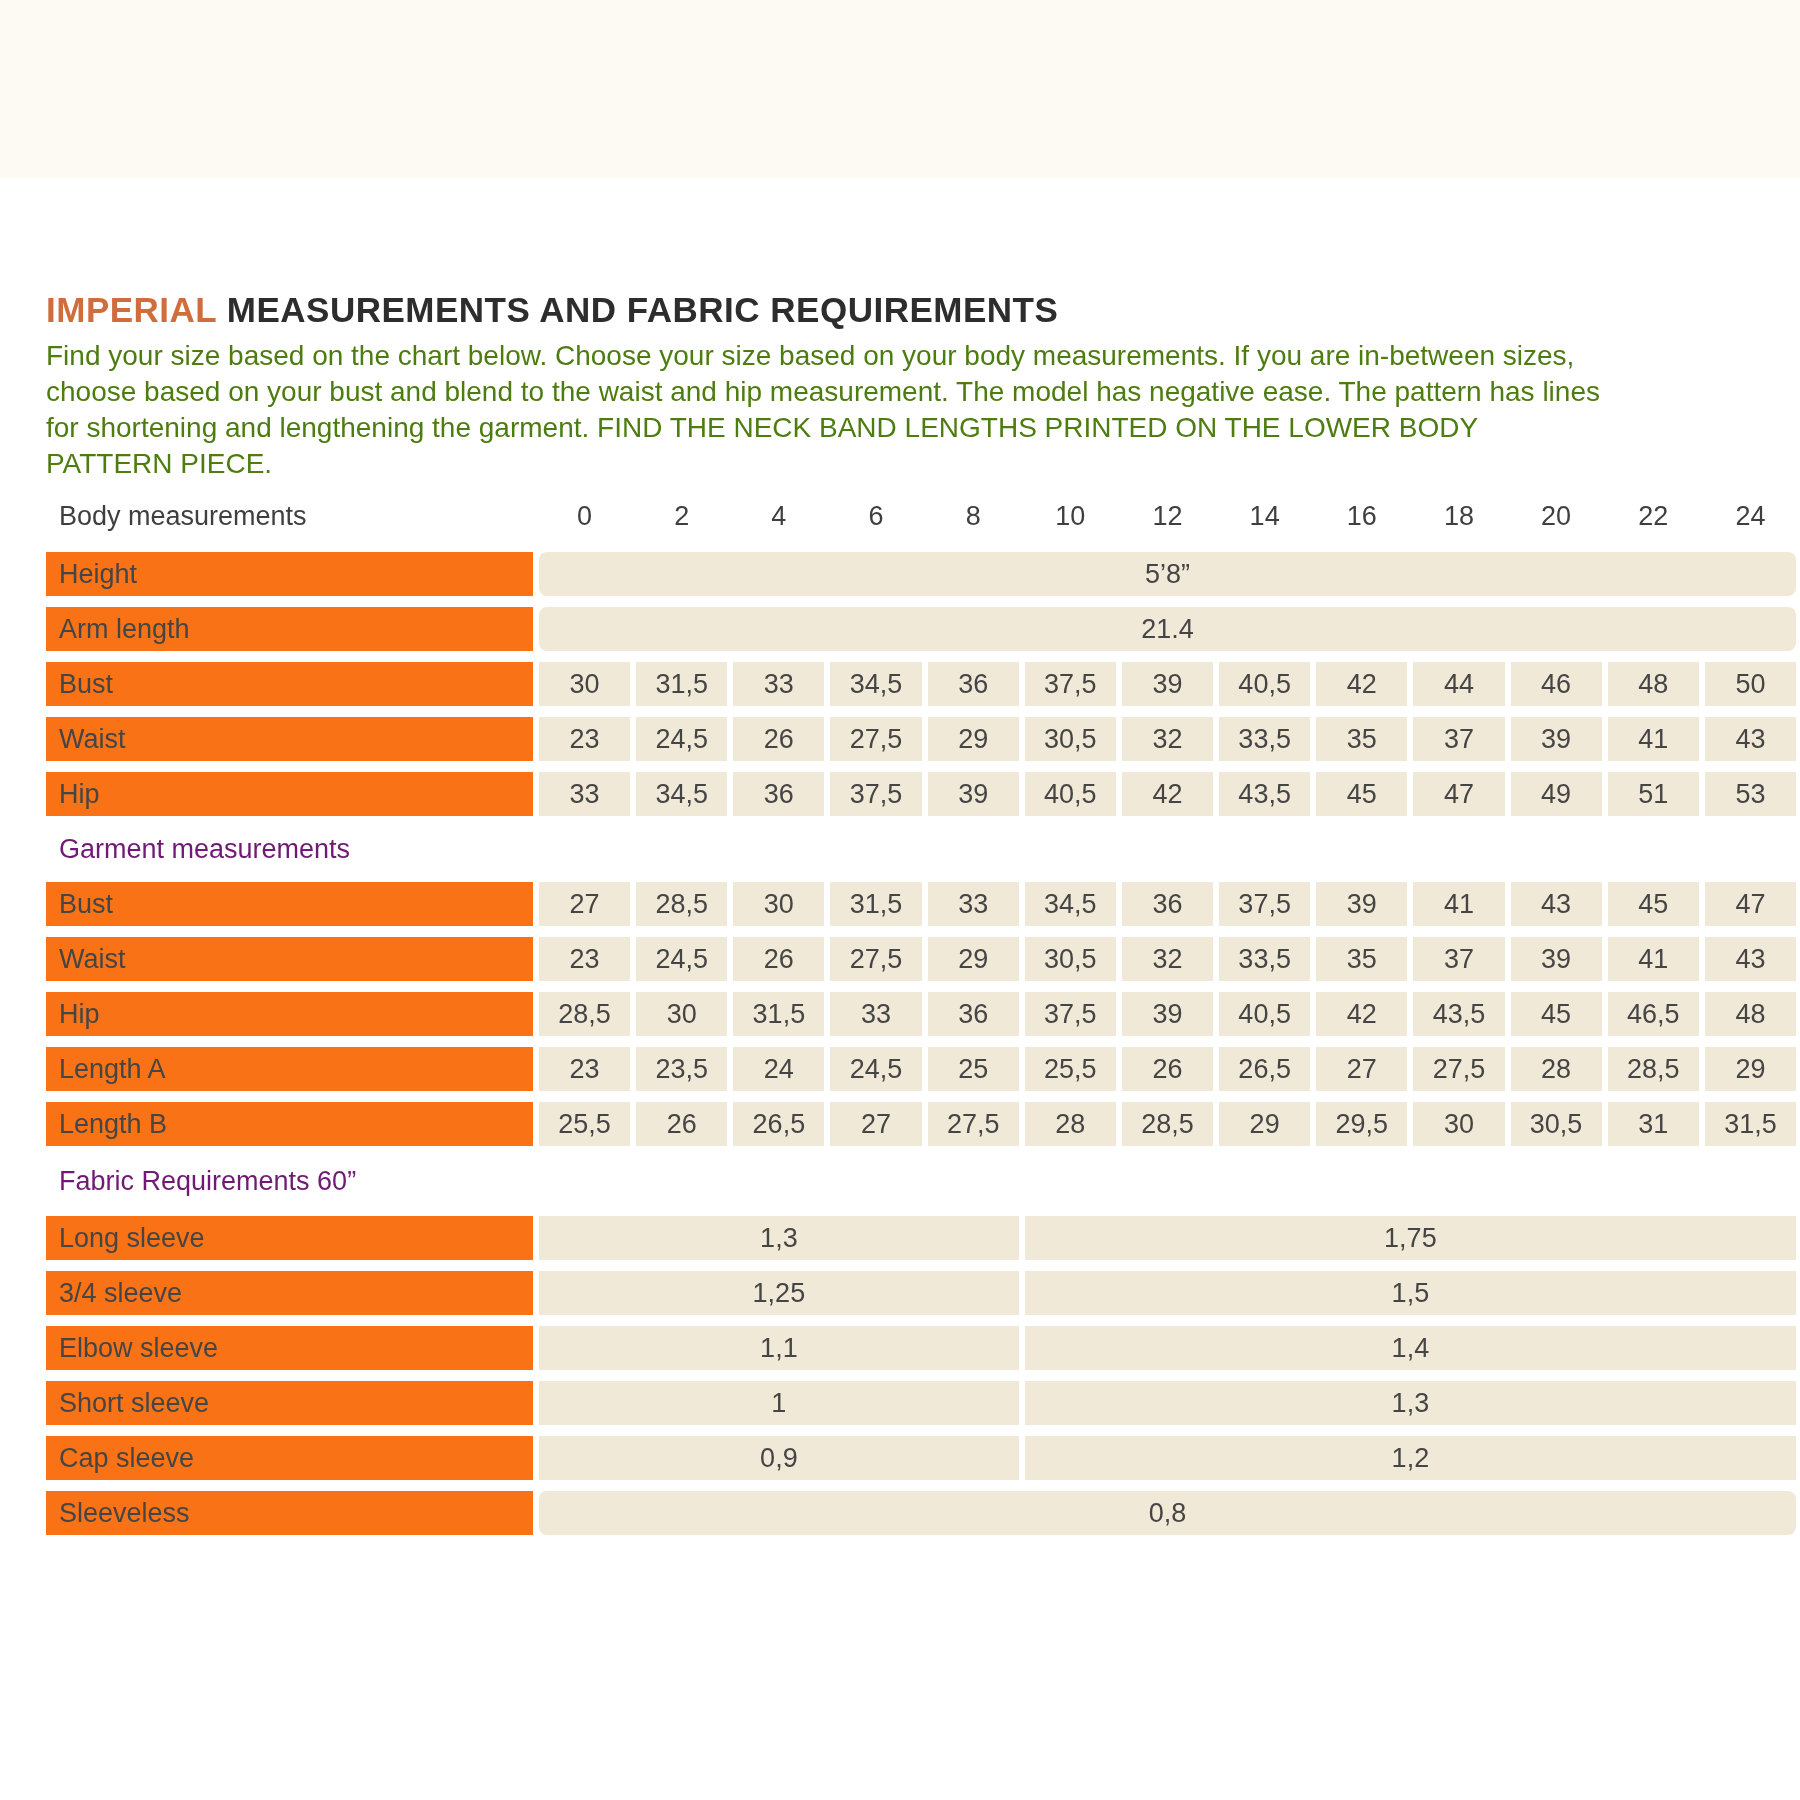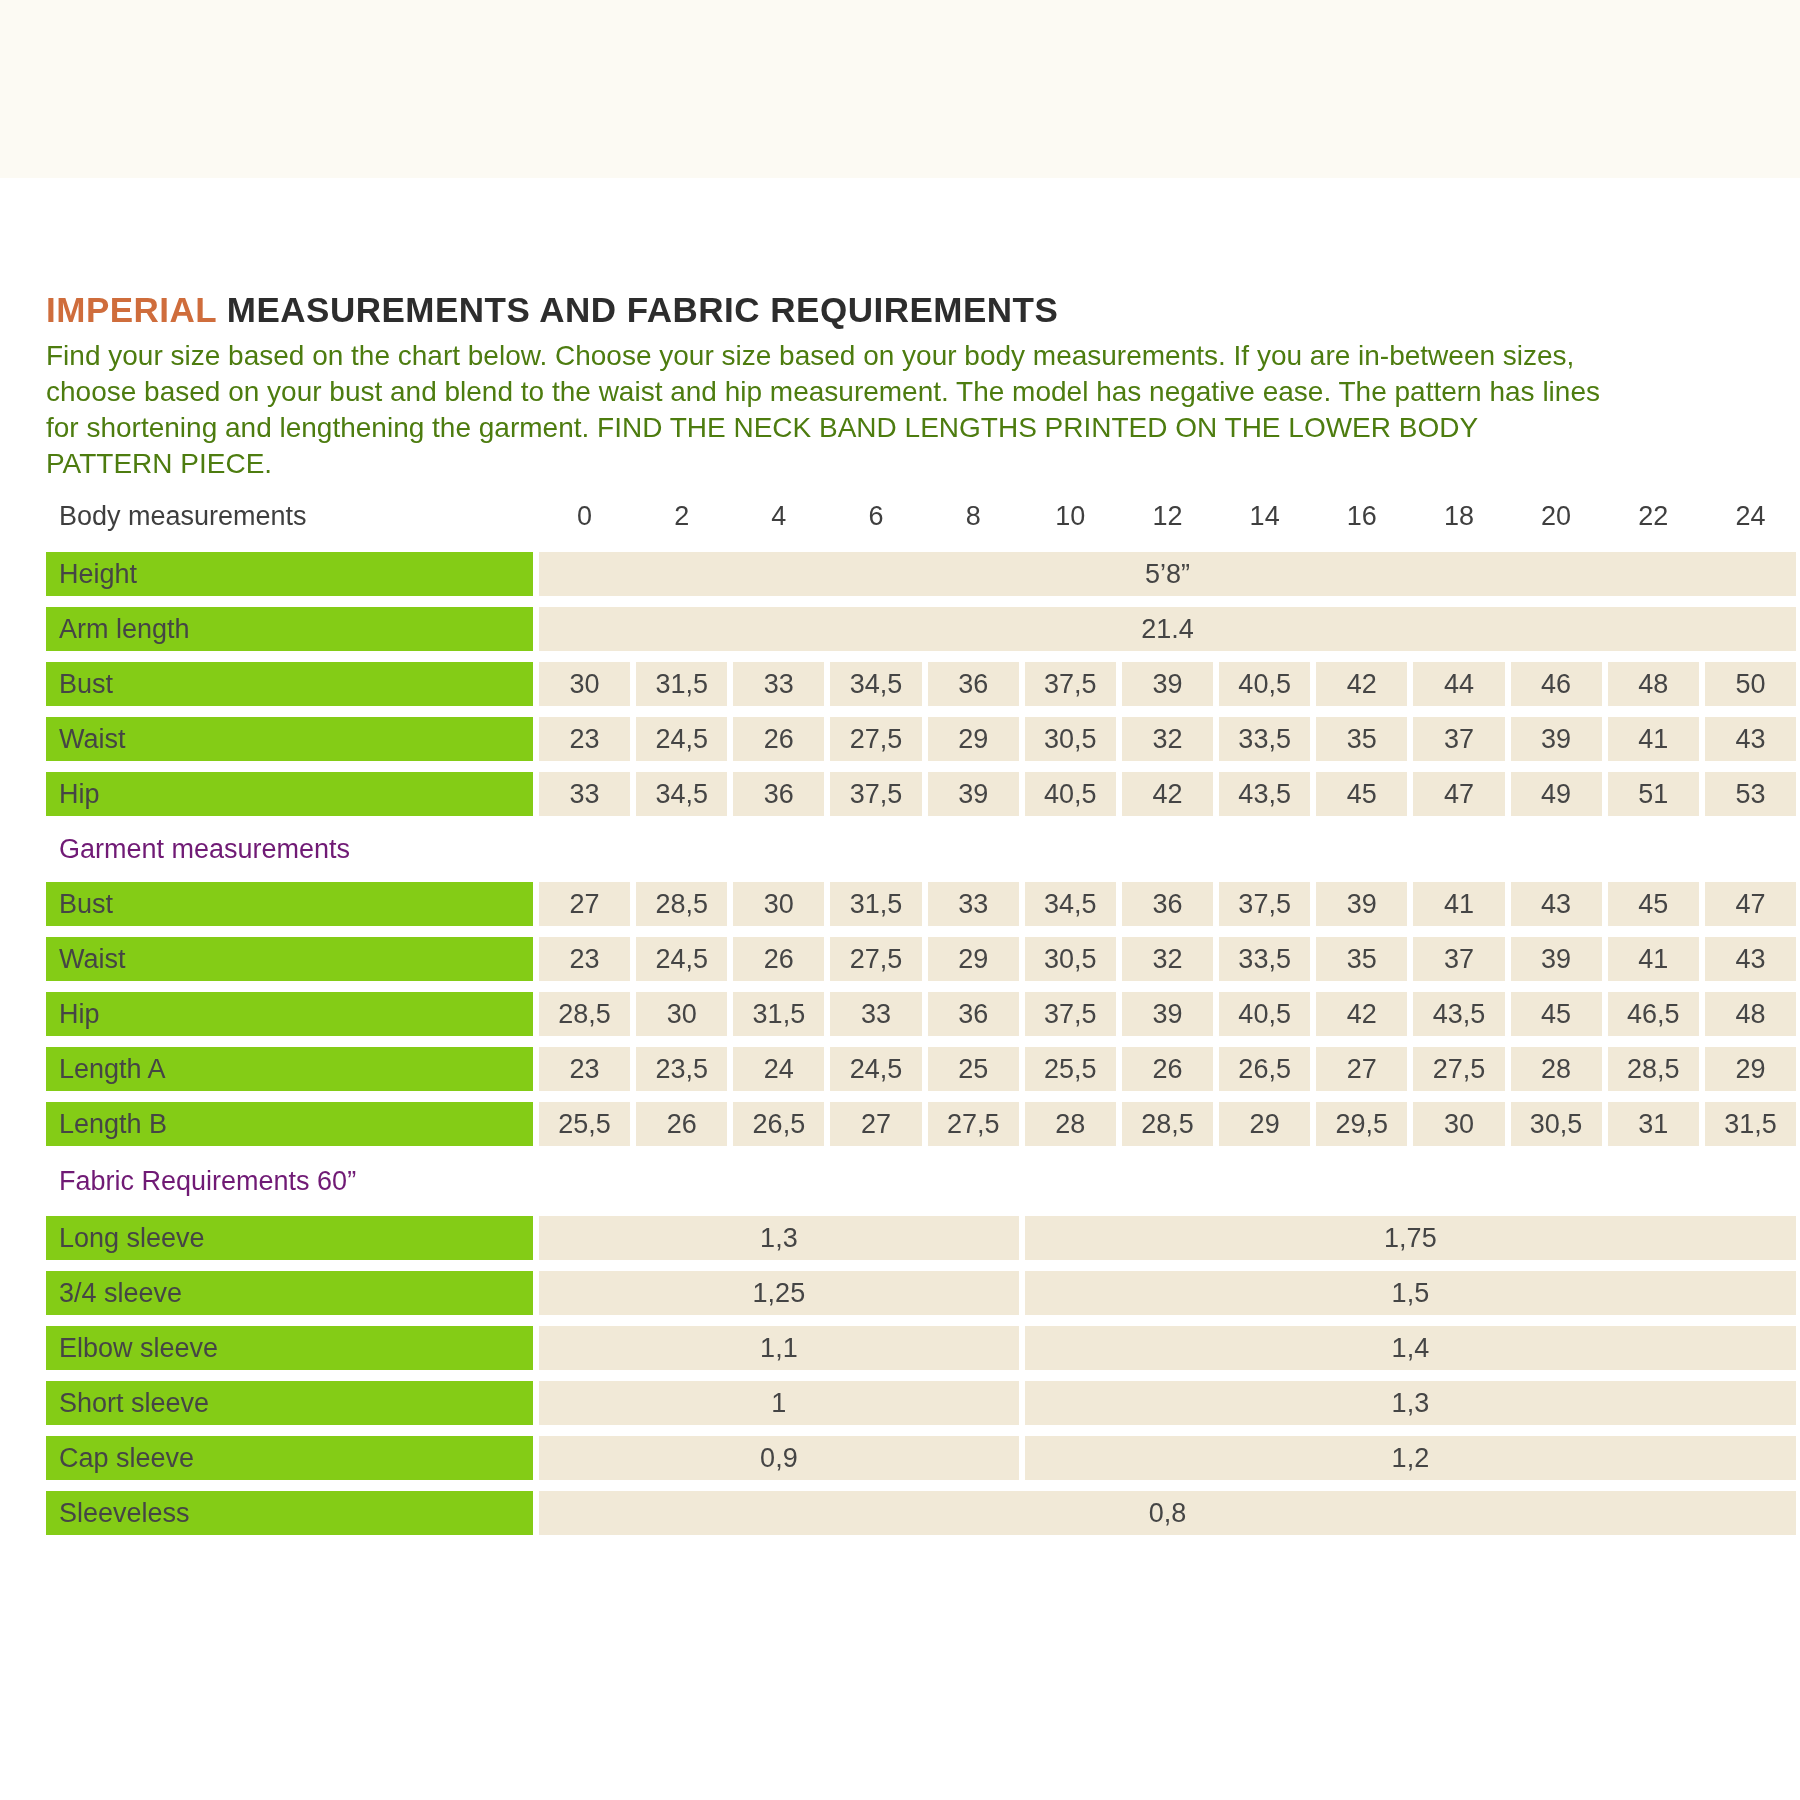--- a/index.html
+++ b/index.html
@@ -21,22 +21,22 @@
   }
   .chart{margin-top:12px;}
   .row{
     display:grid;grid-template-columns:487px repeat(13,1fr);
     column-gap:6px;height:44px;margin-bottom:11px;
   }
   .cell{
     background:#f1e9d7;display:flex;align-items:center;justify-content:center;
     font-size:27px;color:#454545;white-space:nowrap;
   }
-  .cell.label{justify-content:flex-start;padding-left:13px;background:#84cc16;}
-  .span-all{grid-column:2 / 15;}
+  .cell.label{justify-content:flex-start;padding-left:13px;background:#f97316;}
+  .span-all{grid-column:2 / 15;border-radius:8px;}
   .span-small{grid-column:2 / 7;}
   .span-large{grid-column:7 / 15;}
   .header-row{margin-bottom:14px;}
   .header-row .cell{background:transparent;color:#3f3f3f;}
   .section-header{
     height:38px;margin:14px 0 14px 13px;display:flex;align-items:center;
     font-size:27px;color:#701a75;
   }
   .section-header.fabric{margin-top:16px;margin-bottom:16px;}
 </style>

